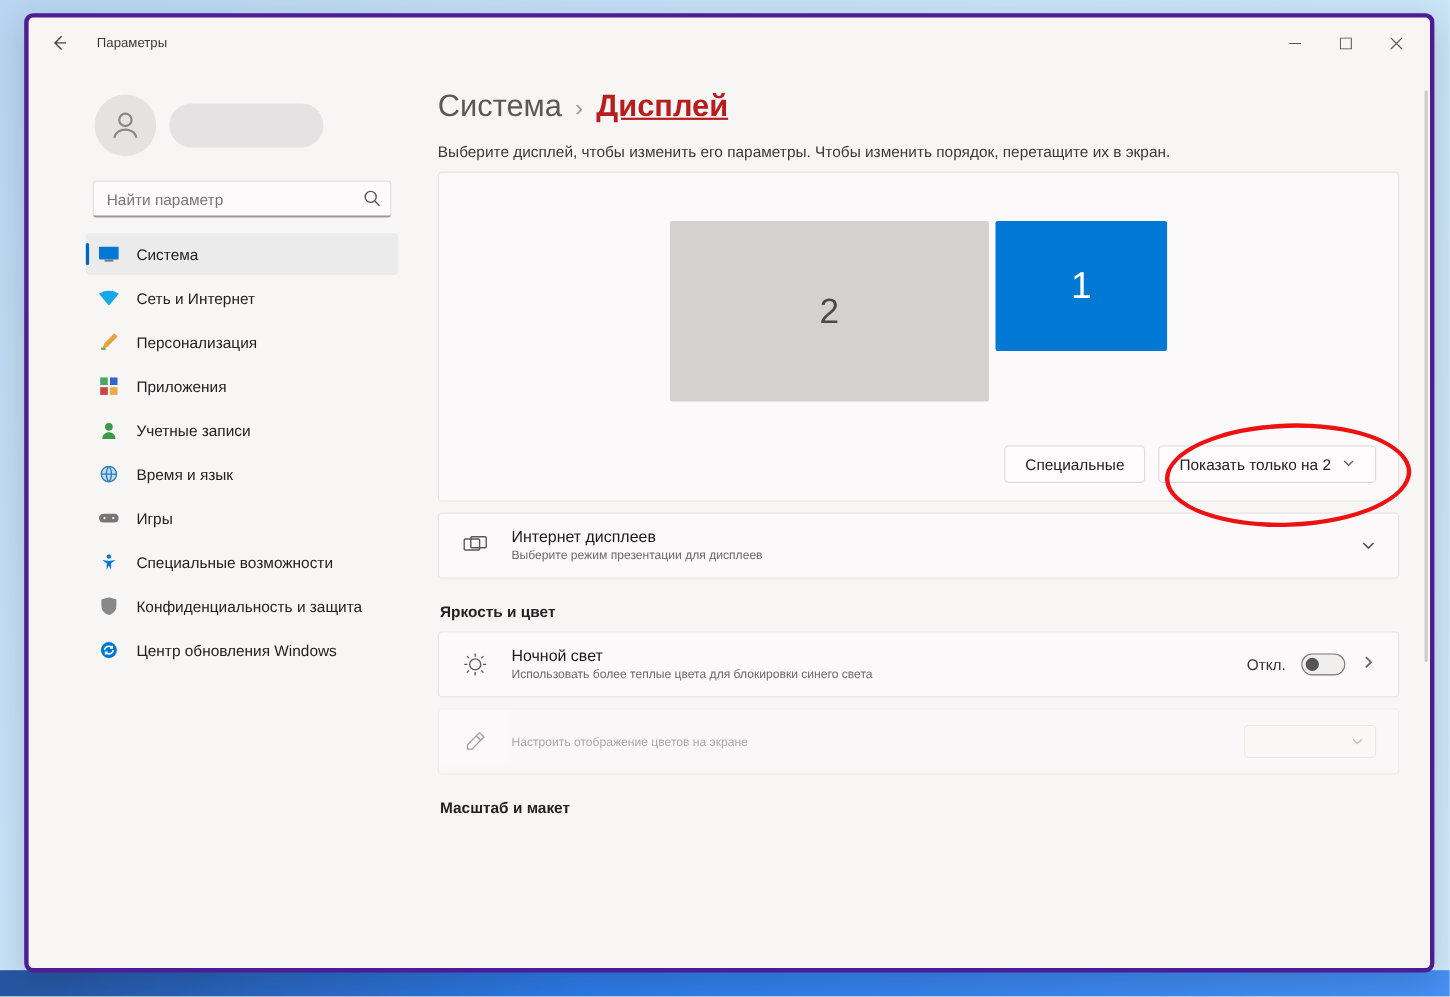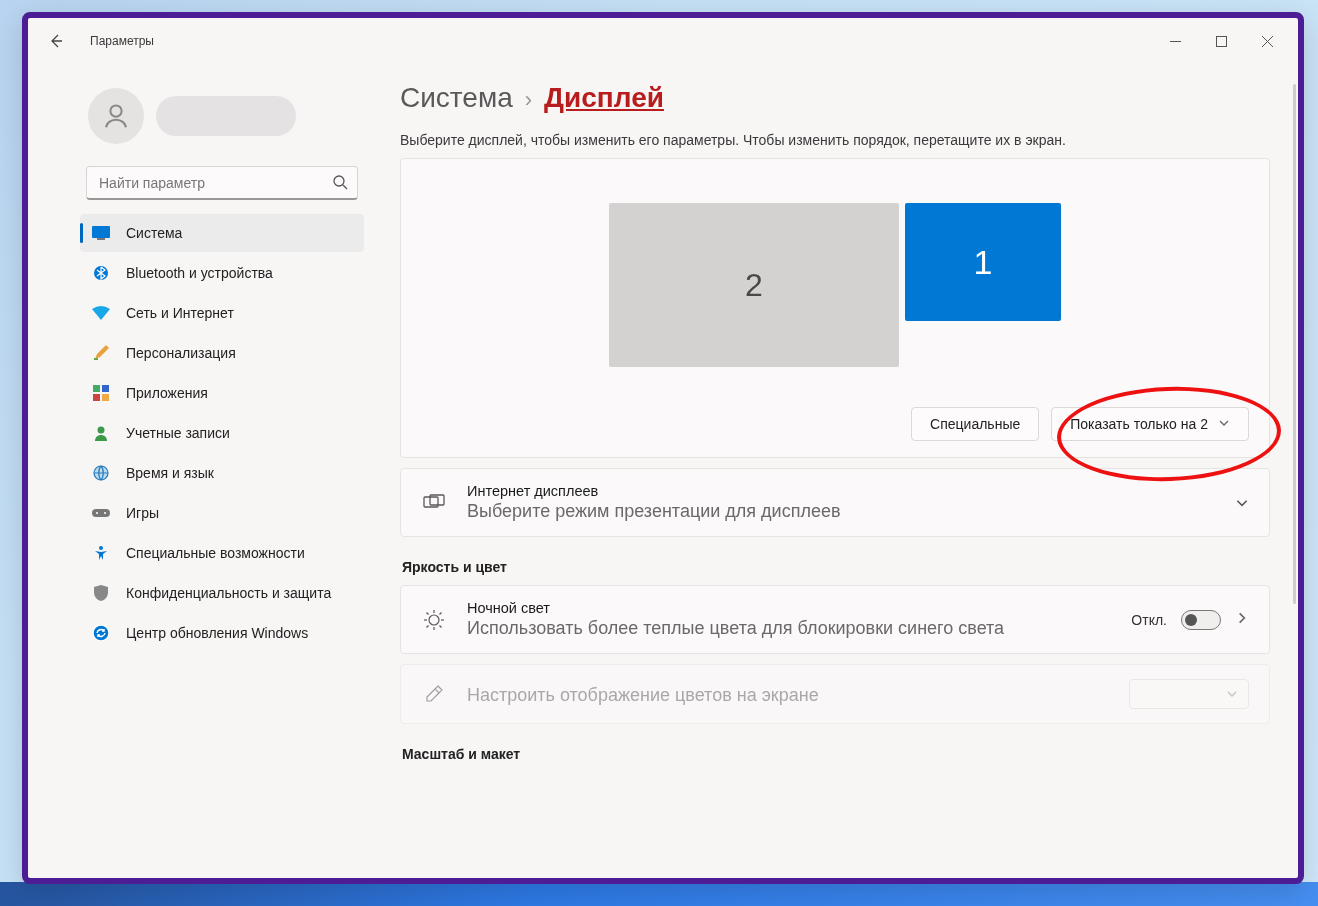--- a/index.html
+++ b/index.html
@@ -1,17 +1,17 @@
 <!DOCTYPE html>
 <html><head>
 <meta charset="utf-8">
 <style>
   * { box-sizing: border-box; margin: 0; padding: 0; font-family: "Segoe UI", sans-serif; }
   body { background: linear-gradient(135deg, #b8d4f0 0%, #c5e0f5 30%, #d0e8fa 100%); width: 1318px; height: 906px; overflow: hidden; position: relative; }
-  .window { position: absolute; top: 12px; left: 22px; right: 14px; bottom: 22px; background: #f8f5f5; border-radius: 8px; box-shadow: 0 8px 30px rgba(0,0,0,0.15); display: flex; flex-direction: column; overflow: hidden; border:6px solid #4c1d95; }
+  .window { position: absolute; top: 12px; left: 22px; right: 14px; bottom: 22px; background: #f8f5f5; border-radius: 8px; box-shadow: 0 8px 30px rgba(0,0,0,0.15); display: flex; flex-direction: column; overflow: hidden; border:4px solid #4c1d95; }
   .titlebar { height: 46px; display: flex; align-items: center; padding: 0 8px 0 12px; }
   .back-btn { width: 32px; height: 32px; display: flex; align-items: center; justify-content: center; color: #444; border-radius: 4px; }
   .app-title { font-size: 12px; color: #3a3a3a; margin-left: 18px; }
   .win-controls { margin-left: auto; display: flex; }
   .win-btn { width: 46px; height: 32px; display: flex; align-items: center; justify-content: center; color: #555; }
   .body { flex: 1; display: flex; overflow: hidden; }
   .sidebar { width: 308px; padding: 10px 12px 0 12px; display: flex; flex-direction: column; margin-left: 40px; }
   .profile { display: flex; align-items: center; gap: 12px; padding: 14px 8px 22px 8px; }
   .avatar { width: 56px; height: 56px; border-radius: 50%; background: #e5e2e2; display: flex; align-items: center; justify-content: center; color: #8a8787; }
   .name-blur { width: 140px; height: 40px; background: #e5e2e3; border-radius: 20px; }
@@ -36,21 +36,21 @@
   .mon1 { width: 156px; height: 118px; background: #0078d4; display: flex; align-items: center; justify-content: center; font-size: 34px; color: #fff; border-radius: 2px; }
   .display-actions { display: flex; justify-content: flex-end; gap: 12px; }
   .btn { height: 34px; padding: 0 18px; background: #fdfbfb; border: 1px solid #dcd9d9; border-radius: 4px; font-size: 14px; color: #222; display: flex; align-items: center; gap: 10px; }
   .btn .chev { color: #666; }
   .annot { position: absolute; right: -12px; bottom: -24px; width: 224px; height: 94px; border: 4px solid #e11; border-radius: 50%; pointer-events: none; transform: rotate(-2deg); }
   .card { border: 1px solid #e6e3e3; border-radius: 4px; background: #fbf9f9; margin-top: 10px; padding: 14px 20px; display: flex; align-items: center; gap: 20px; }
   .card.disabled { opacity: 0.55; }
   .card-icon { width: 26px; display: flex; justify-content: center; color: #5a5858; }
   .card-body { flex: 1; }
   .card-title { font-size: 14.5px; color: #1a1a1a; }
-  .card-sub { font-size: 18px; color: #6a6868; margin-top: 2px; }
+  .card-sub { font-size: 11px; color: #6a6868; margin-top: 2px; }
   .card-link { font-size: 12.5px; color: #0067c0; font-weight: 600; margin-top: 2px; }
   .card-tail { display: flex; align-items: center; gap: 14px; color: #555; }
   .toggle-label { font-size: 14px; color: #333; }
   .toggle { width: 40px; height: 20px; border: 1px solid #777; border-radius: 10px; position: relative; background: #f1eeee; }
   .toggle .knob { position: absolute; left: 3px; top: 3px; width: 12px; height: 12px; background: #555; border-radius: 50%; }
   .section-h { font-size: 14px; font-weight: 600; color: #222; margin: 22px 0 4px 2px; }
   .chev-r { color: #666; }
   .dd-plain { width: 120px; height: 30px; border: 1px solid #e0dddd; border-radius: 4px; display: flex; align-items: center; justify-content: flex-end; padding-right: 10px; background:#fcfafa; }
   .scrollbar-v { position: absolute; right: 2px; top: 20px; width: 3px; height: 520px; background: #cfcccc; border-radius: 2px; }
   
@@ -113,29 +113,20 @@
           <span class="nav-icon">
               <svg width="18" height="14" viewBox="0 0 18 14">
                 <rect x="0" y="0" width="18" height="12" rx="1" fill="#0078d4"></rect>
                 <rect x="5" y="12" width="8" height="2" fill="#777"></rect>
               </svg>
             </span>
           <span>Система</span>
         </div>
         <div class="nav-item">
           <span class="nav-icon">
-              <svg width="14" height="18" viewBox="0 0 14 18">
-                <circle cx="7" cy="9" r="7" fill="#0078d4"></circle>
-                <path d="M7 3v12l4-3-8-6m0 6l8-6-4-3" stroke="#fff" stroke-width="1.2" fill="none"></path>
-              </svg>
-            </span>
-          <span>Bluetooth и устройства</span>
-        </div>
-        <div class="nav-item">
-          <span class="nav-icon">
               <svg width="18" height="14" viewBox="0 0 18 14" fill="#18a8e8">
                 <path d="M9 14 L0 3 Q9 -3 18 3 Z"></path>
               </svg>
             </span>
           <span>Сеть и Интернет</span>
         </div>
         <div class="nav-item">
           <span class="nav-icon">
               <svg width="16" height="16" viewBox="0 0 16 16">
                 <path d="M2 14 L4 9 L13 0 L16 3 L7 12 Z" fill="#e8a23c"></path>

